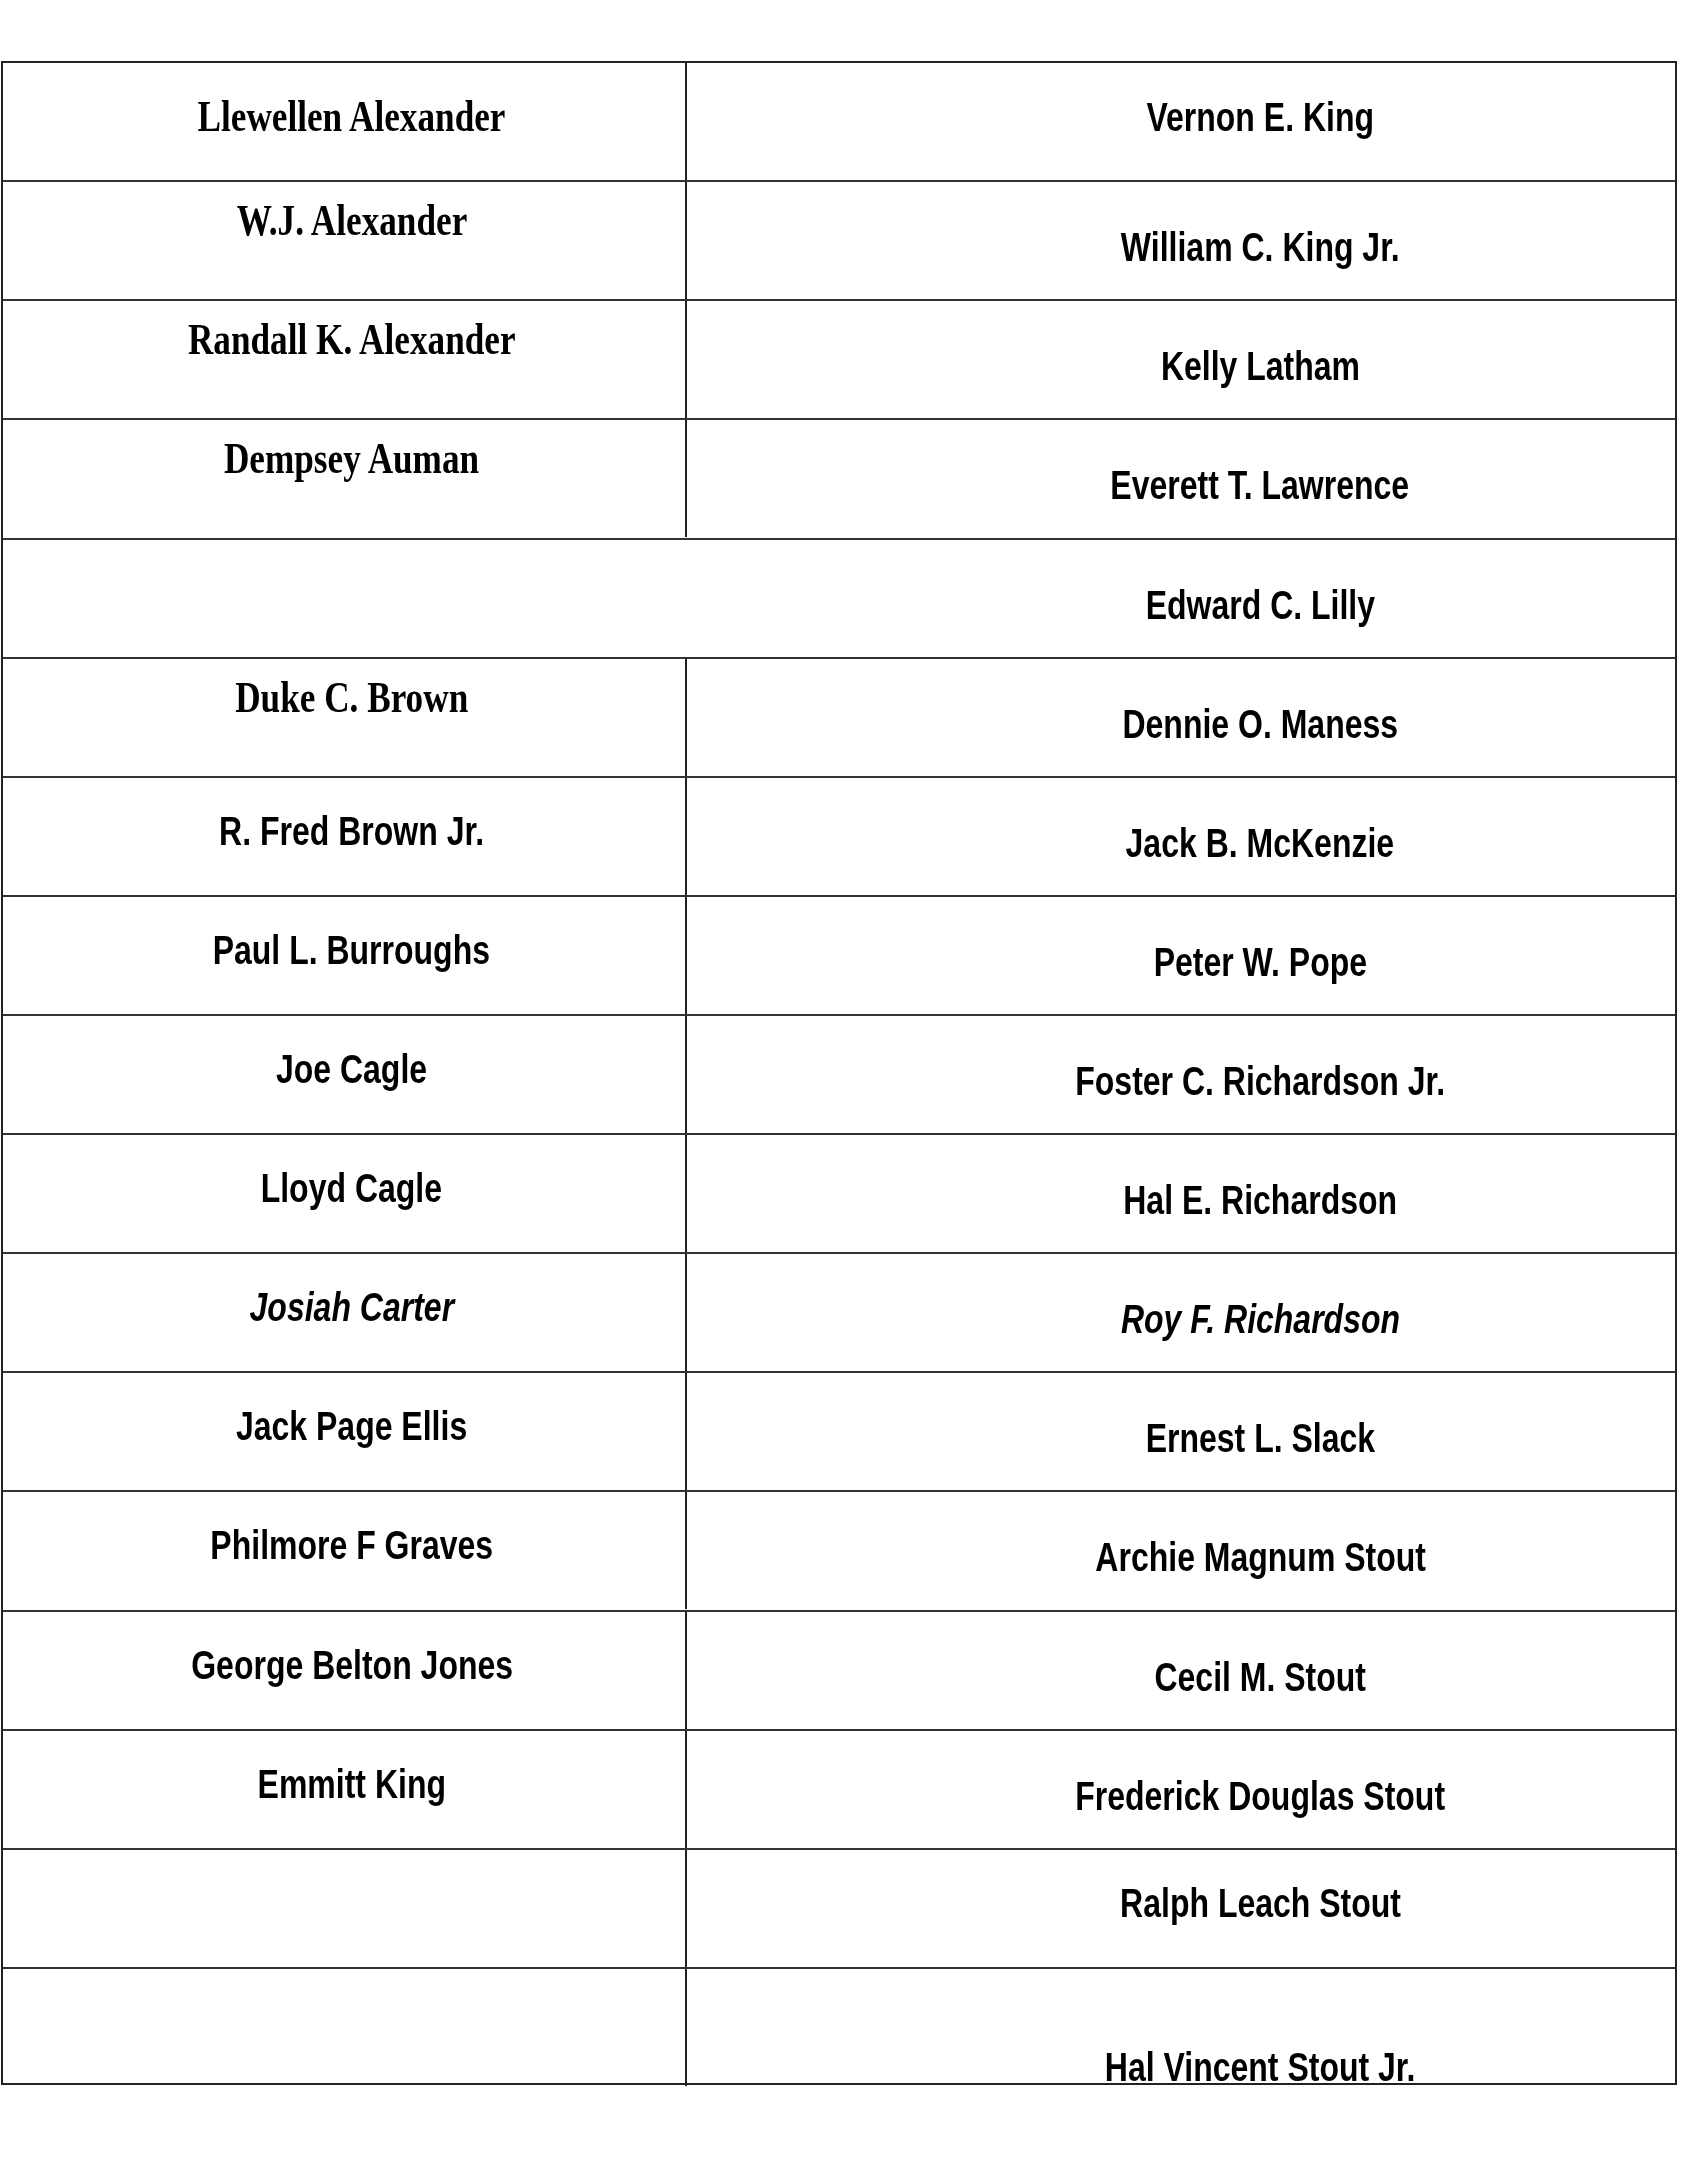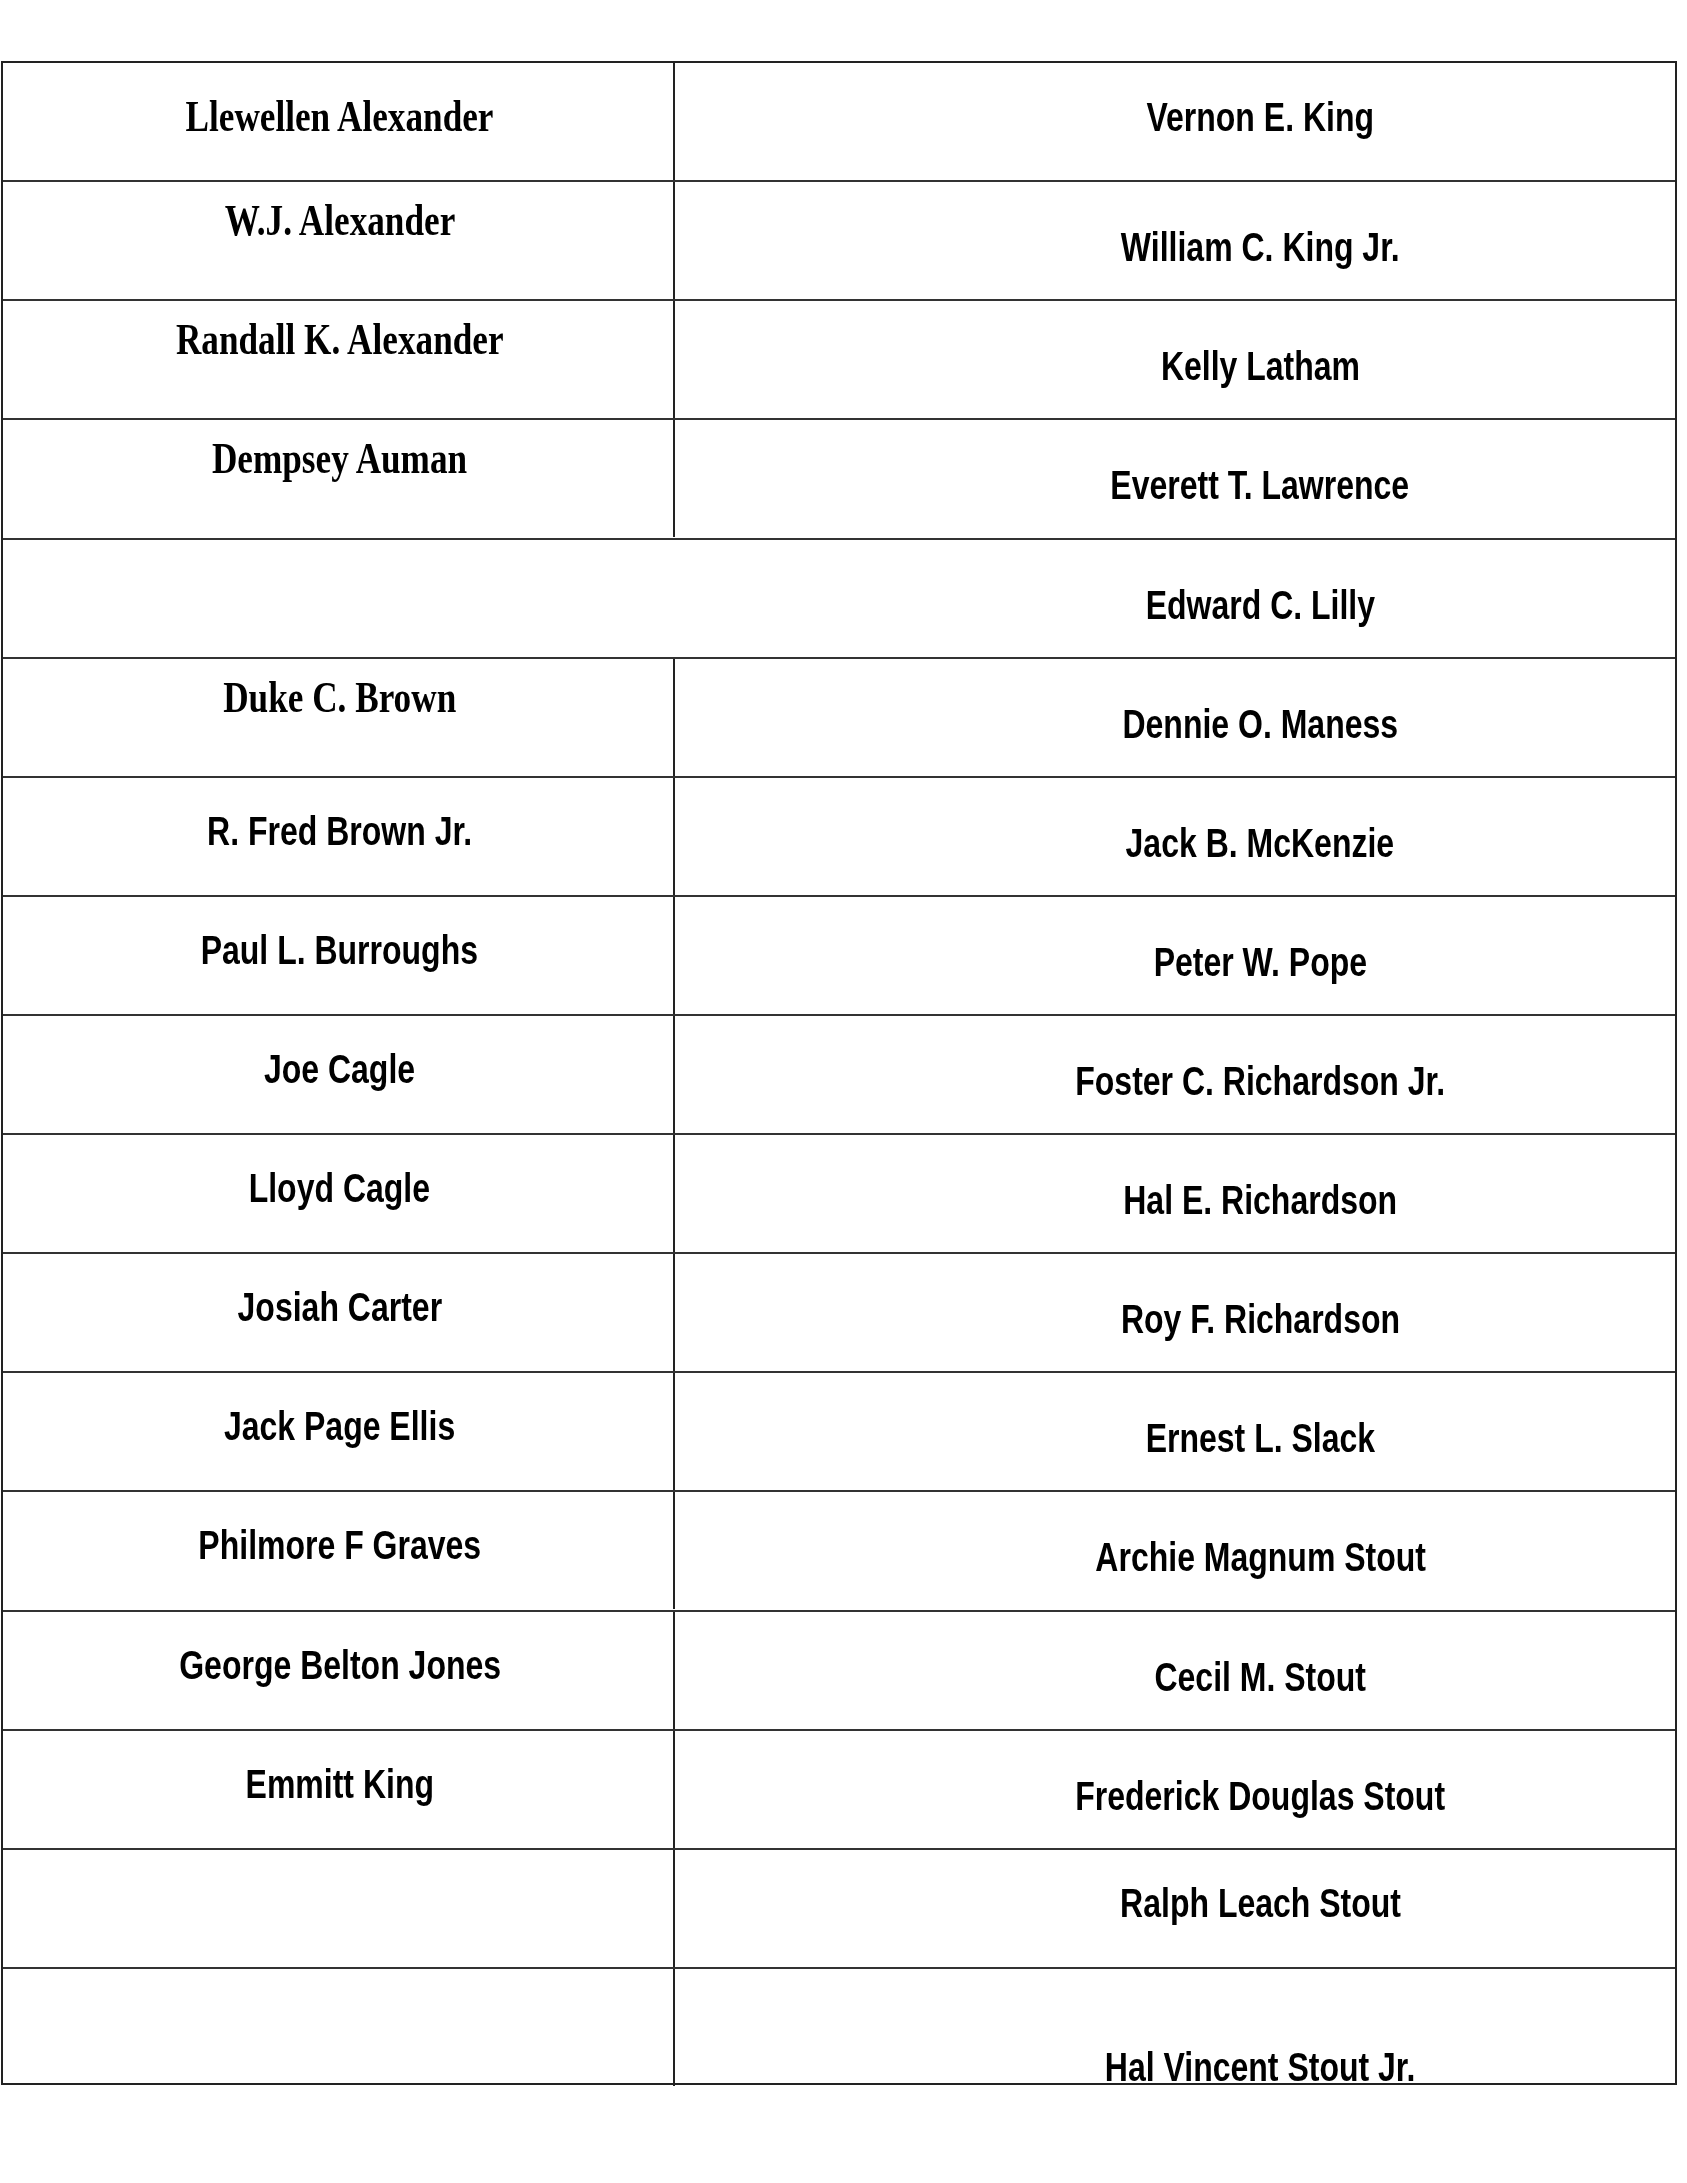--- a/index.html
+++ b/index.html
@@ -10,21 +10,21 @@
     width: 1676px; height: 2024px;
     border: 2px solid #222;
     box-sizing: border-box;
   }
   .row {
     position: absolute; left: 0; width: 100%; height: 119px;
     border-top: 2px solid #333; box-sizing: border-box;
   }
   .row.first { border-top: none; }
   .cell { position: absolute; top: 0; height: 100%; }
-  .cell.left { left: 4px; width: 668px; border-right: 2px solid #222; box-sizing: border-box; }
+  .cell.left { left: 16px; width: 668px; border-right: 2px solid #222; box-sizing: border-box; }
   .cell.right { left: 843px; right: 0; }
   .txt {
     position: absolute; left: 0; right: 0; text-align: center;
     white-space: nowrap; color: #000; line-height: 1;
   }
   .txt span { display: inline-block; transform-origin: center bottom; }
   .sans span {
     font-family: "Liberation Sans", sans-serif; font-weight: bold;
     font-size: 40px; transform: scaleX(0.8);
   }
@@ -108,21 +108,21 @@
         </div>
       </div>
       <div class="row" style="top: 1070px;">
         <div class="cell left">
           <div class="txt sans" style="top: 33px;"><span>Lloyd Cagle</span></div>
         </div>
         <div class="cell right">
           <div class="txt sans" style="top: 45px;"><span>Hal E. Richardson</span></div>
         </div>
       </div>
-      <div class="row" style="top: 1189px;">
+      <div class="row" style="top: 1189px; font-style: italic;">
         <div class="cell left">
           <div class="txt sans" style="top: 33px;"><span>Josiah Carter</span></div>
         </div>
         <div class="cell right">
           <div class="txt sans" style="top: 45px;"><span>Roy F. Richardson</span></div>
         </div>
       </div>
       <div class="row" style="top: 1308px;">
         <div class="cell left">
           <div class="txt sans" style="top: 33px;"><span>Jack Page Ellis</span></div>

